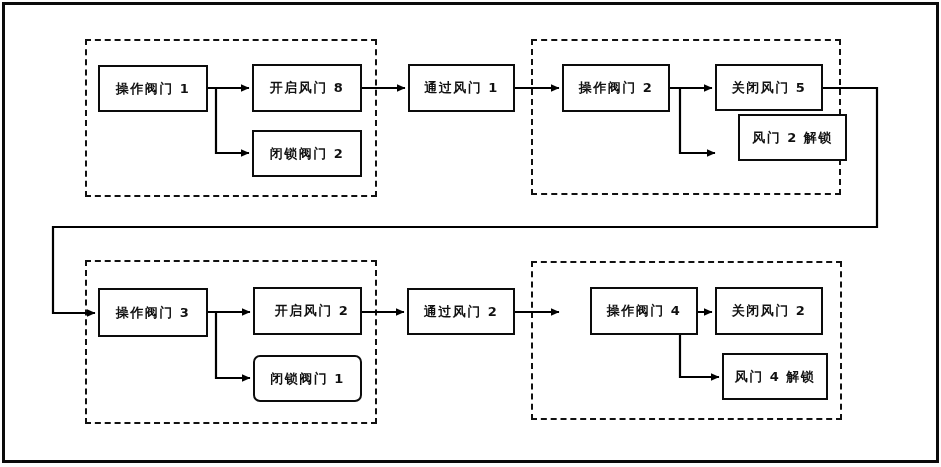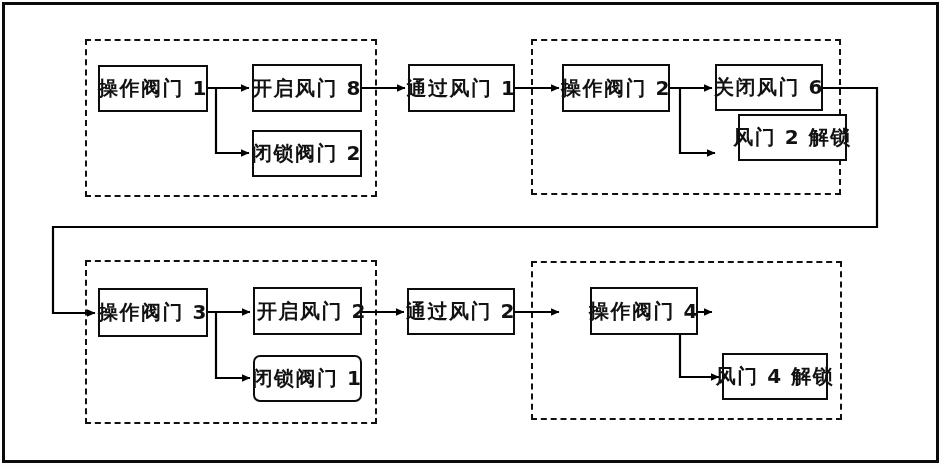--- a/index.html
+++ b/index.html
@@ -18,21 +18,21 @@
   .group{
     position:absolute;
     border:2px dashed #111;
     background:transparent;
   }
   .fbox{
     position:absolute;
     border:2.5px solid #0c0c0c;
     background:#ffffff;
     display:flex;align-items:center;justify-content:center;
-    font-size:20px;font-weight:bold;color:#111;
+    font-size:13px;font-weight:bold;color:#111;
     letter-spacing:1.5px;
     white-space:nowrap;
     box-sizing:border-box;
     z-index:3;
   }
   svg.wires{position:absolute;left:0;top:0;z-index:2;}
   
   #g1{left:85px;top:39px;width:288px;height:154px;}
   #g2{left:531px;top:39px;width:306px;height:152px;}
   #g3{left:85px;top:260px;width:288px;height:160px;}
@@ -89,22 +89,23 @@
       <path d="M670,312 L712,312" marker-end="url(#arrow)"></path>
       <path d="M680,312 L680,377 L719,377" marker-end="url(#arrow)"></path>
     </g>
   </svg>
 
   <div class="fbox" id="b1">操作阀门 1</div>
   <div class="fbox" id="b2">开启风门 8</div>
   <div class="fbox" id="b3">闭锁阀门 2</div>
   <div class="fbox" id="b4">通过风门 1</div>
   <div class="fbox" id="b5">操作阀门 2</div>
-  <div class="fbox" id="b6">关闭风门 6</div>
+  <div class="fbox" id="b6">关闭风门 5</div>
   <div class="fbox" id="b7">风门 2 解锁</div>
 
   <div class="fbox" id="b8">操作阀门 3</div>
   <div class="fbox" id="b9">开启风门 2</div>
   <div class="fbox" id="b10">闭锁阀门 1</div>
   <div class="fbox" id="b11">通过风门 2</div>
   <div class="fbox" id="b12">操作阀门 4</div>
+  <div class="fbox" id="b13">关闭风门 2</div>
   <div class="fbox" id="b14">风门 4 解锁</div>
 </div>
 
 </body></html>

